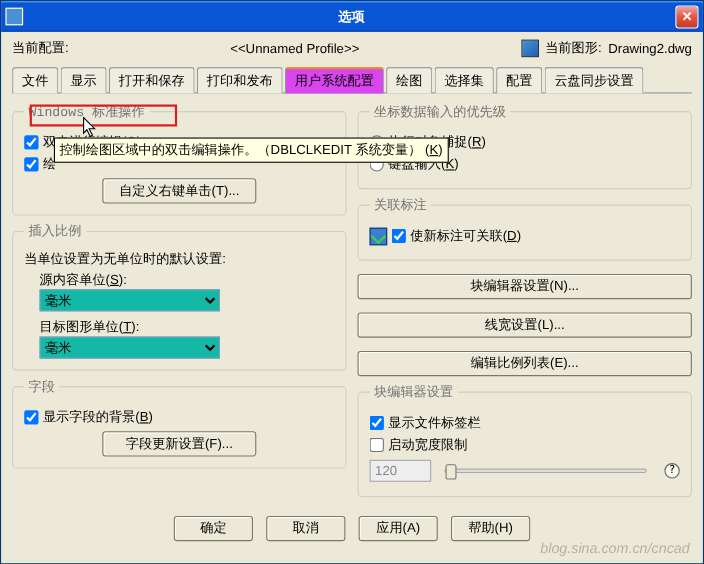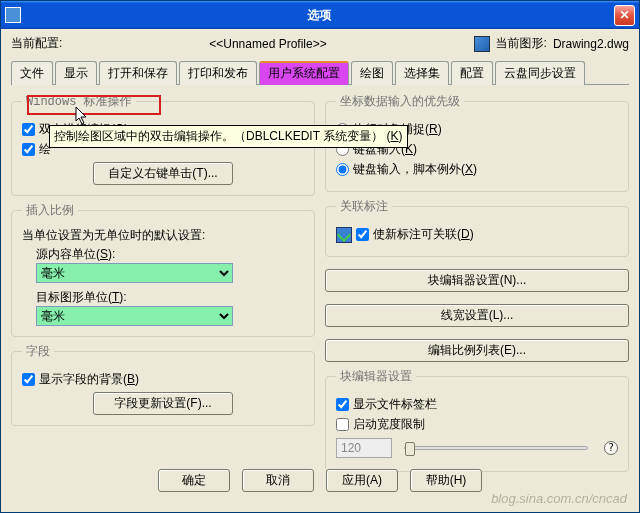--- a/index.html
+++ b/index.html
@@ -19,21 +19,21 @@
   .tab { border: 1px solid #919b9c; border-bottom: none; padding: 3px 8px; background: #efece0; border-top-left-radius: 3px; border-top-right-radius: 3px; cursor: pointer; position: relative; top: 1px; }
   .tab.active { background: #d946ef; border-top: 2px solid #e68b2c; padding-top: 2px; font-family: Liberation Mono, monospace; }
   .body-row { display: flex; gap: 10px; }
   .col { flex: 1; display: flex; flex-direction: column; gap: 6px; }
   fieldset { border: 1px solid #d0d0bf; border-radius: 4px; padding: 8px 10px 10px; }
   legend { color: #737373; padding: 0 4px; font-family: Liberation Mono, monospace; }
   .checkbox-row, .radio-row { display: flex; align-items: center; gap: 4px; margin: 3px 0; }
   input[type=checkbox], input[type=radio] { width: 13px; height: 13px; }
   .btn { background: #ece9d8; border: 1px solid #7a7a6b; border-radius: 3px; padding: 2px 6px; min-width: 140px; cursor: pointer; text-align: center; box-shadow: inset 1px 1px #fff; display: block; margin: 4px auto 0; }
   .wide-btn { width: 100%; margin-top: 6px; }
-  select { width: 197px; height: 20px; border: 1px solid #7f9db9; background: #86efac; }
+  select { width: 164px; height: 20px; border: 1px solid #7f9db9; background: #14b8a6; }
   .sub { margin-left: 14px; margin-top: 2px; }
   .shortcut { text-decoration: underline; }
   .hl-box { position: absolute; border: 2px solid #d81e1e; pointer-events: none; }
   .cursor { position: absolute; width: 14px; height: 20px; pointer-events: none; }
   .cursor svg { width: 14px; height: 20px; }
   .tooltip { position: absolute; background: #ffffe1; border: 1px solid #000; padding: 2px 4px; white-space: nowrap; z-index: 5; }
   .assoc-icon { width: 16px; height: 16px; background: #3a80d0; border: 1px solid #236; display: inline-block; position: relative; }
   .assoc-icon::after { content: ""; position: absolute; width: 8px; height: 8px; border: 2px solid #4c4; border-top: none; border-right: none; transform: rotate(-45deg); top: 2px; left: 2px; }
   .filelabel fieldset input[type=text] { width: 56px; height: 20px; border:1px solid #a7a6aa; background:#eee; color:#888; padding:0 4px; }
   .slider-track { flex:1; height:4px; background:#ddd; border:1px solid #aaa; border-radius:2px; position:relative; margin: 0 8px; }
@@ -117,24 +117,20 @@
         <fieldset>
           <legend>坐标数据输入的优先级</legend>
           <div class="radio-row">
               <input type="radio" name="pr" style="">
               <span><span>执行对象捕捉</span>(<span class="shortcut">R</span>)</span>
             </div>
           <div class="radio-row">
               <input type="radio" name="pr" style="">
               <span><span>键盘输入</span>(<span class="shortcut">K</span>)</span>
             </div>
-          <div class="radio-row">
-              <input type="radio" name="pr" checked="" style="">
-              <span><span>键盘输入，脚本例外</span>(<span class="shortcut">X</span>)</span>
-            </div>
         </fieldset>
 
         <fieldset>
           <legend>关联标注</legend>
           <div class="checkbox-row">
             <span class="assoc-icon"></span>
             <input type="checkbox" checked="" style="">
             <span><span>使新标注可关联</span>(<span class="shortcut">D</span>)</span>
           </div>
         </fieldset>

